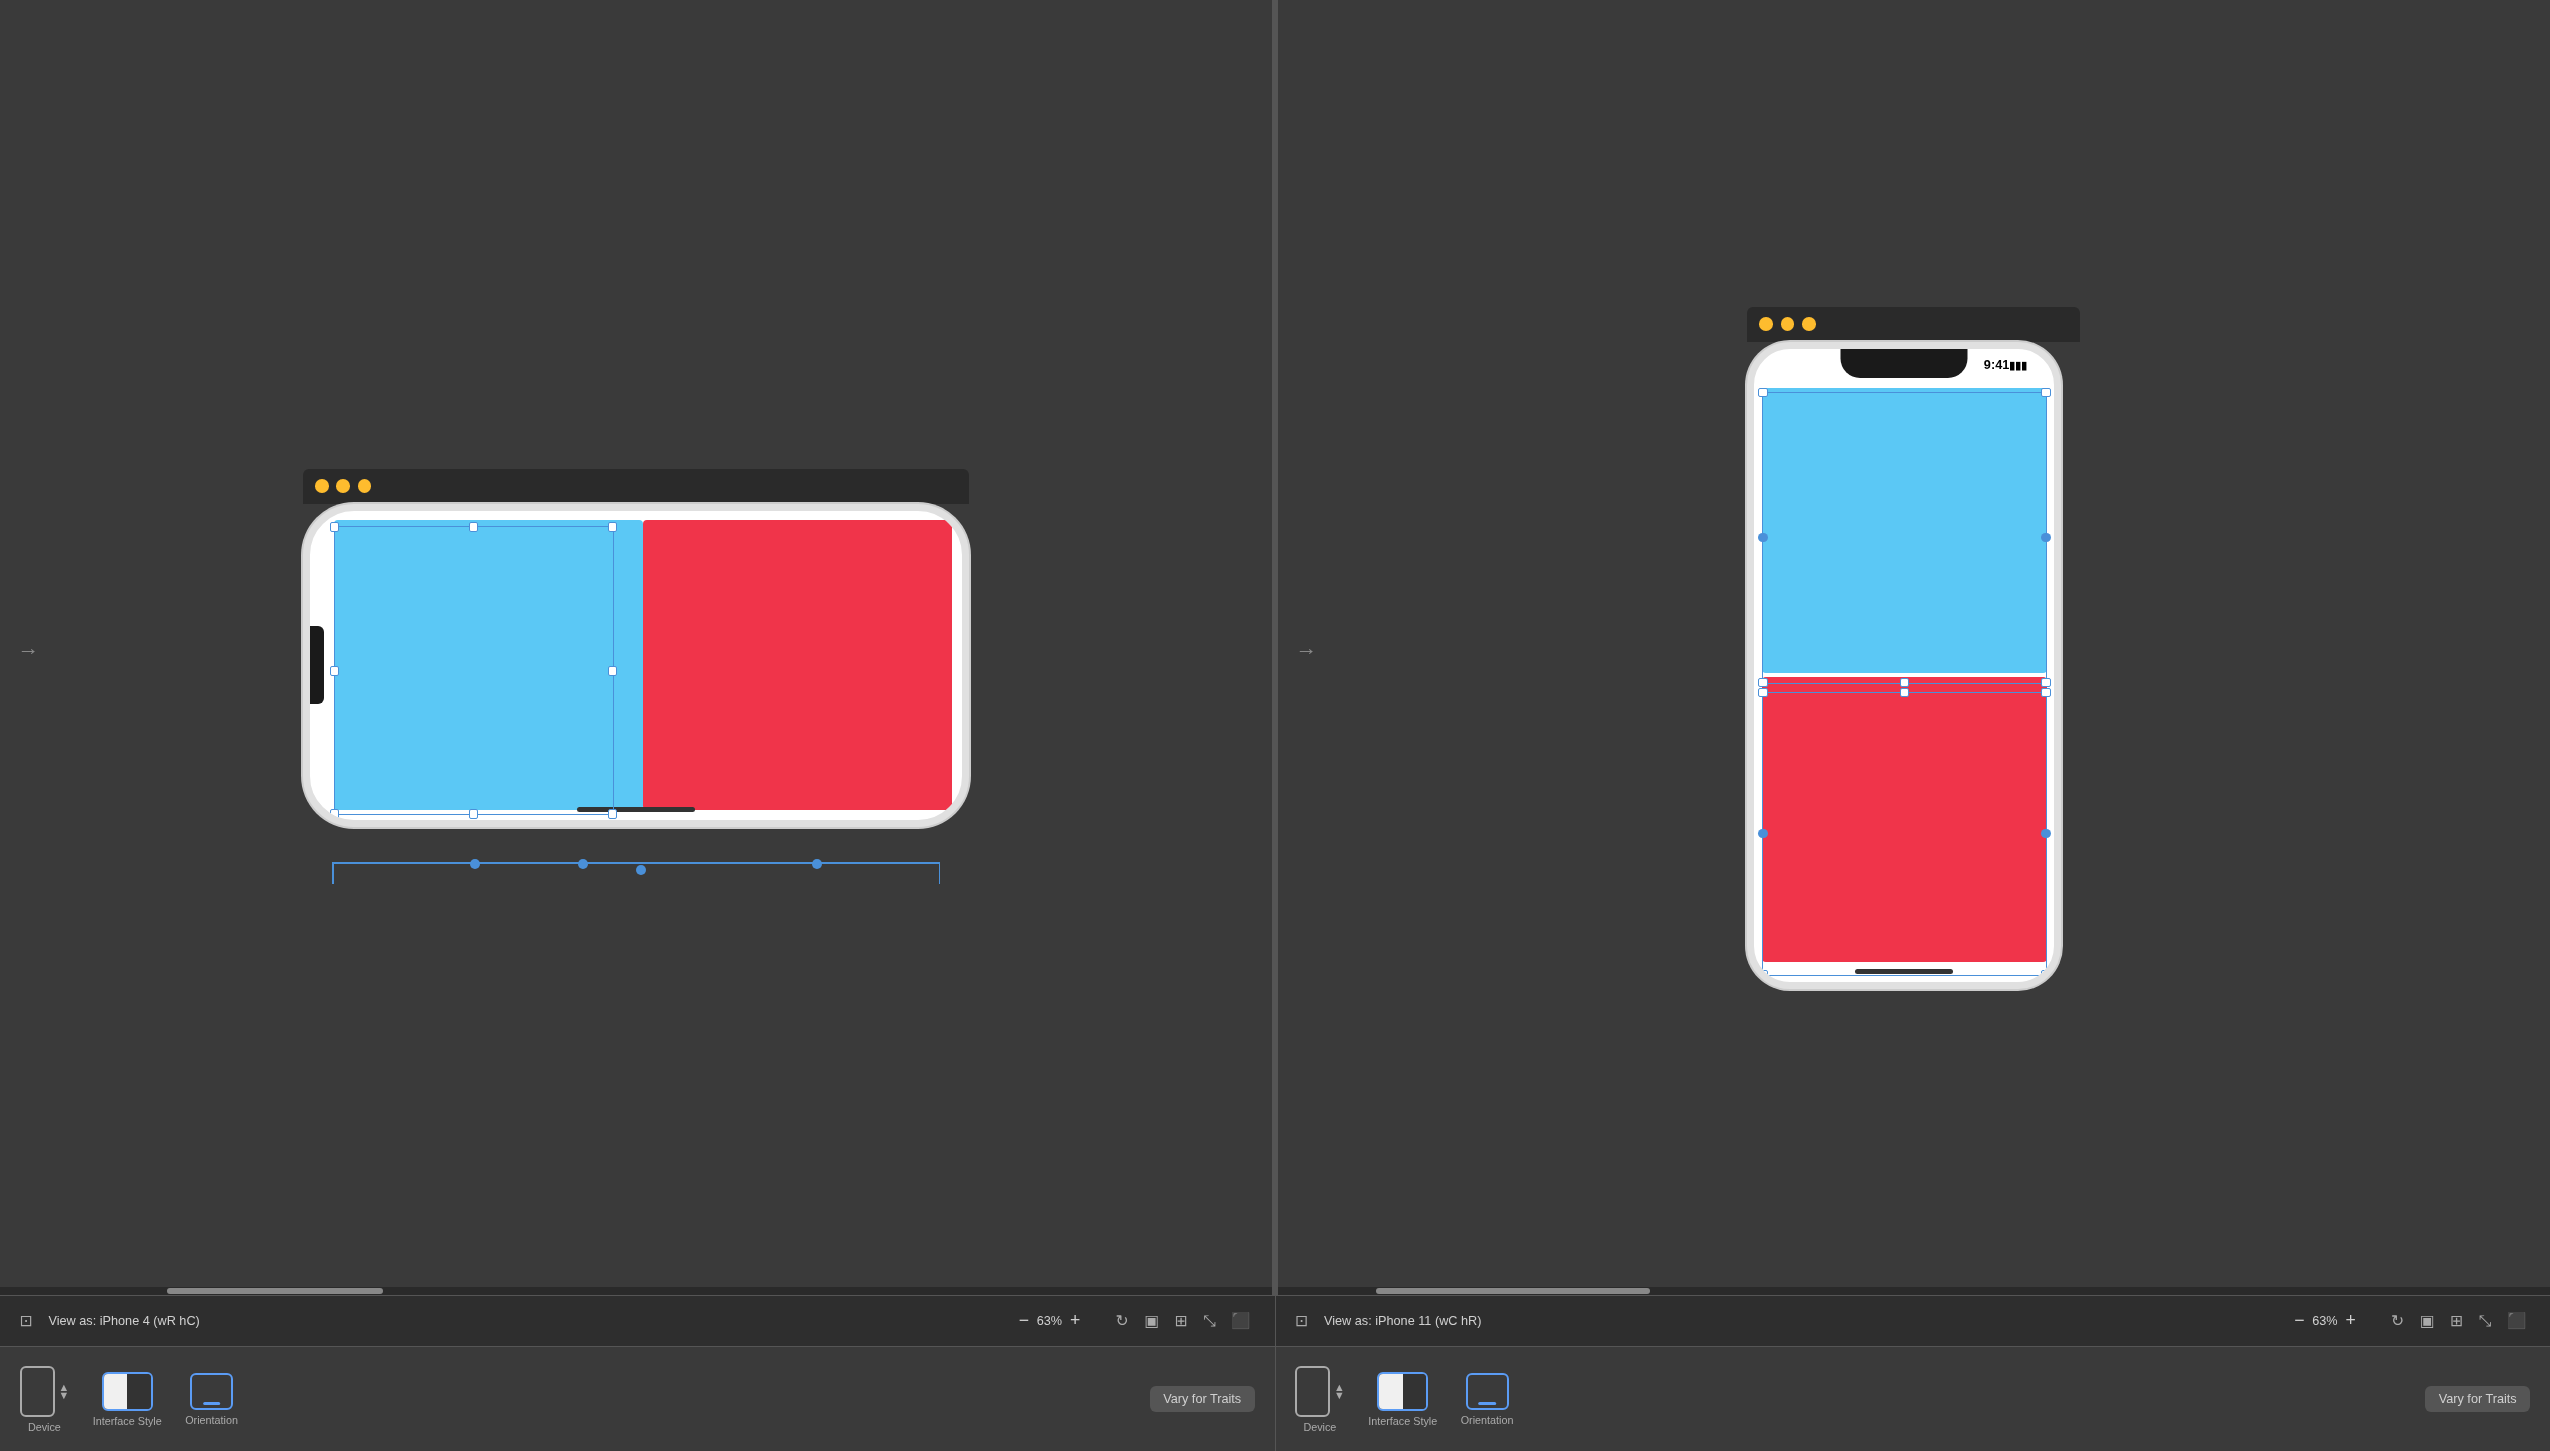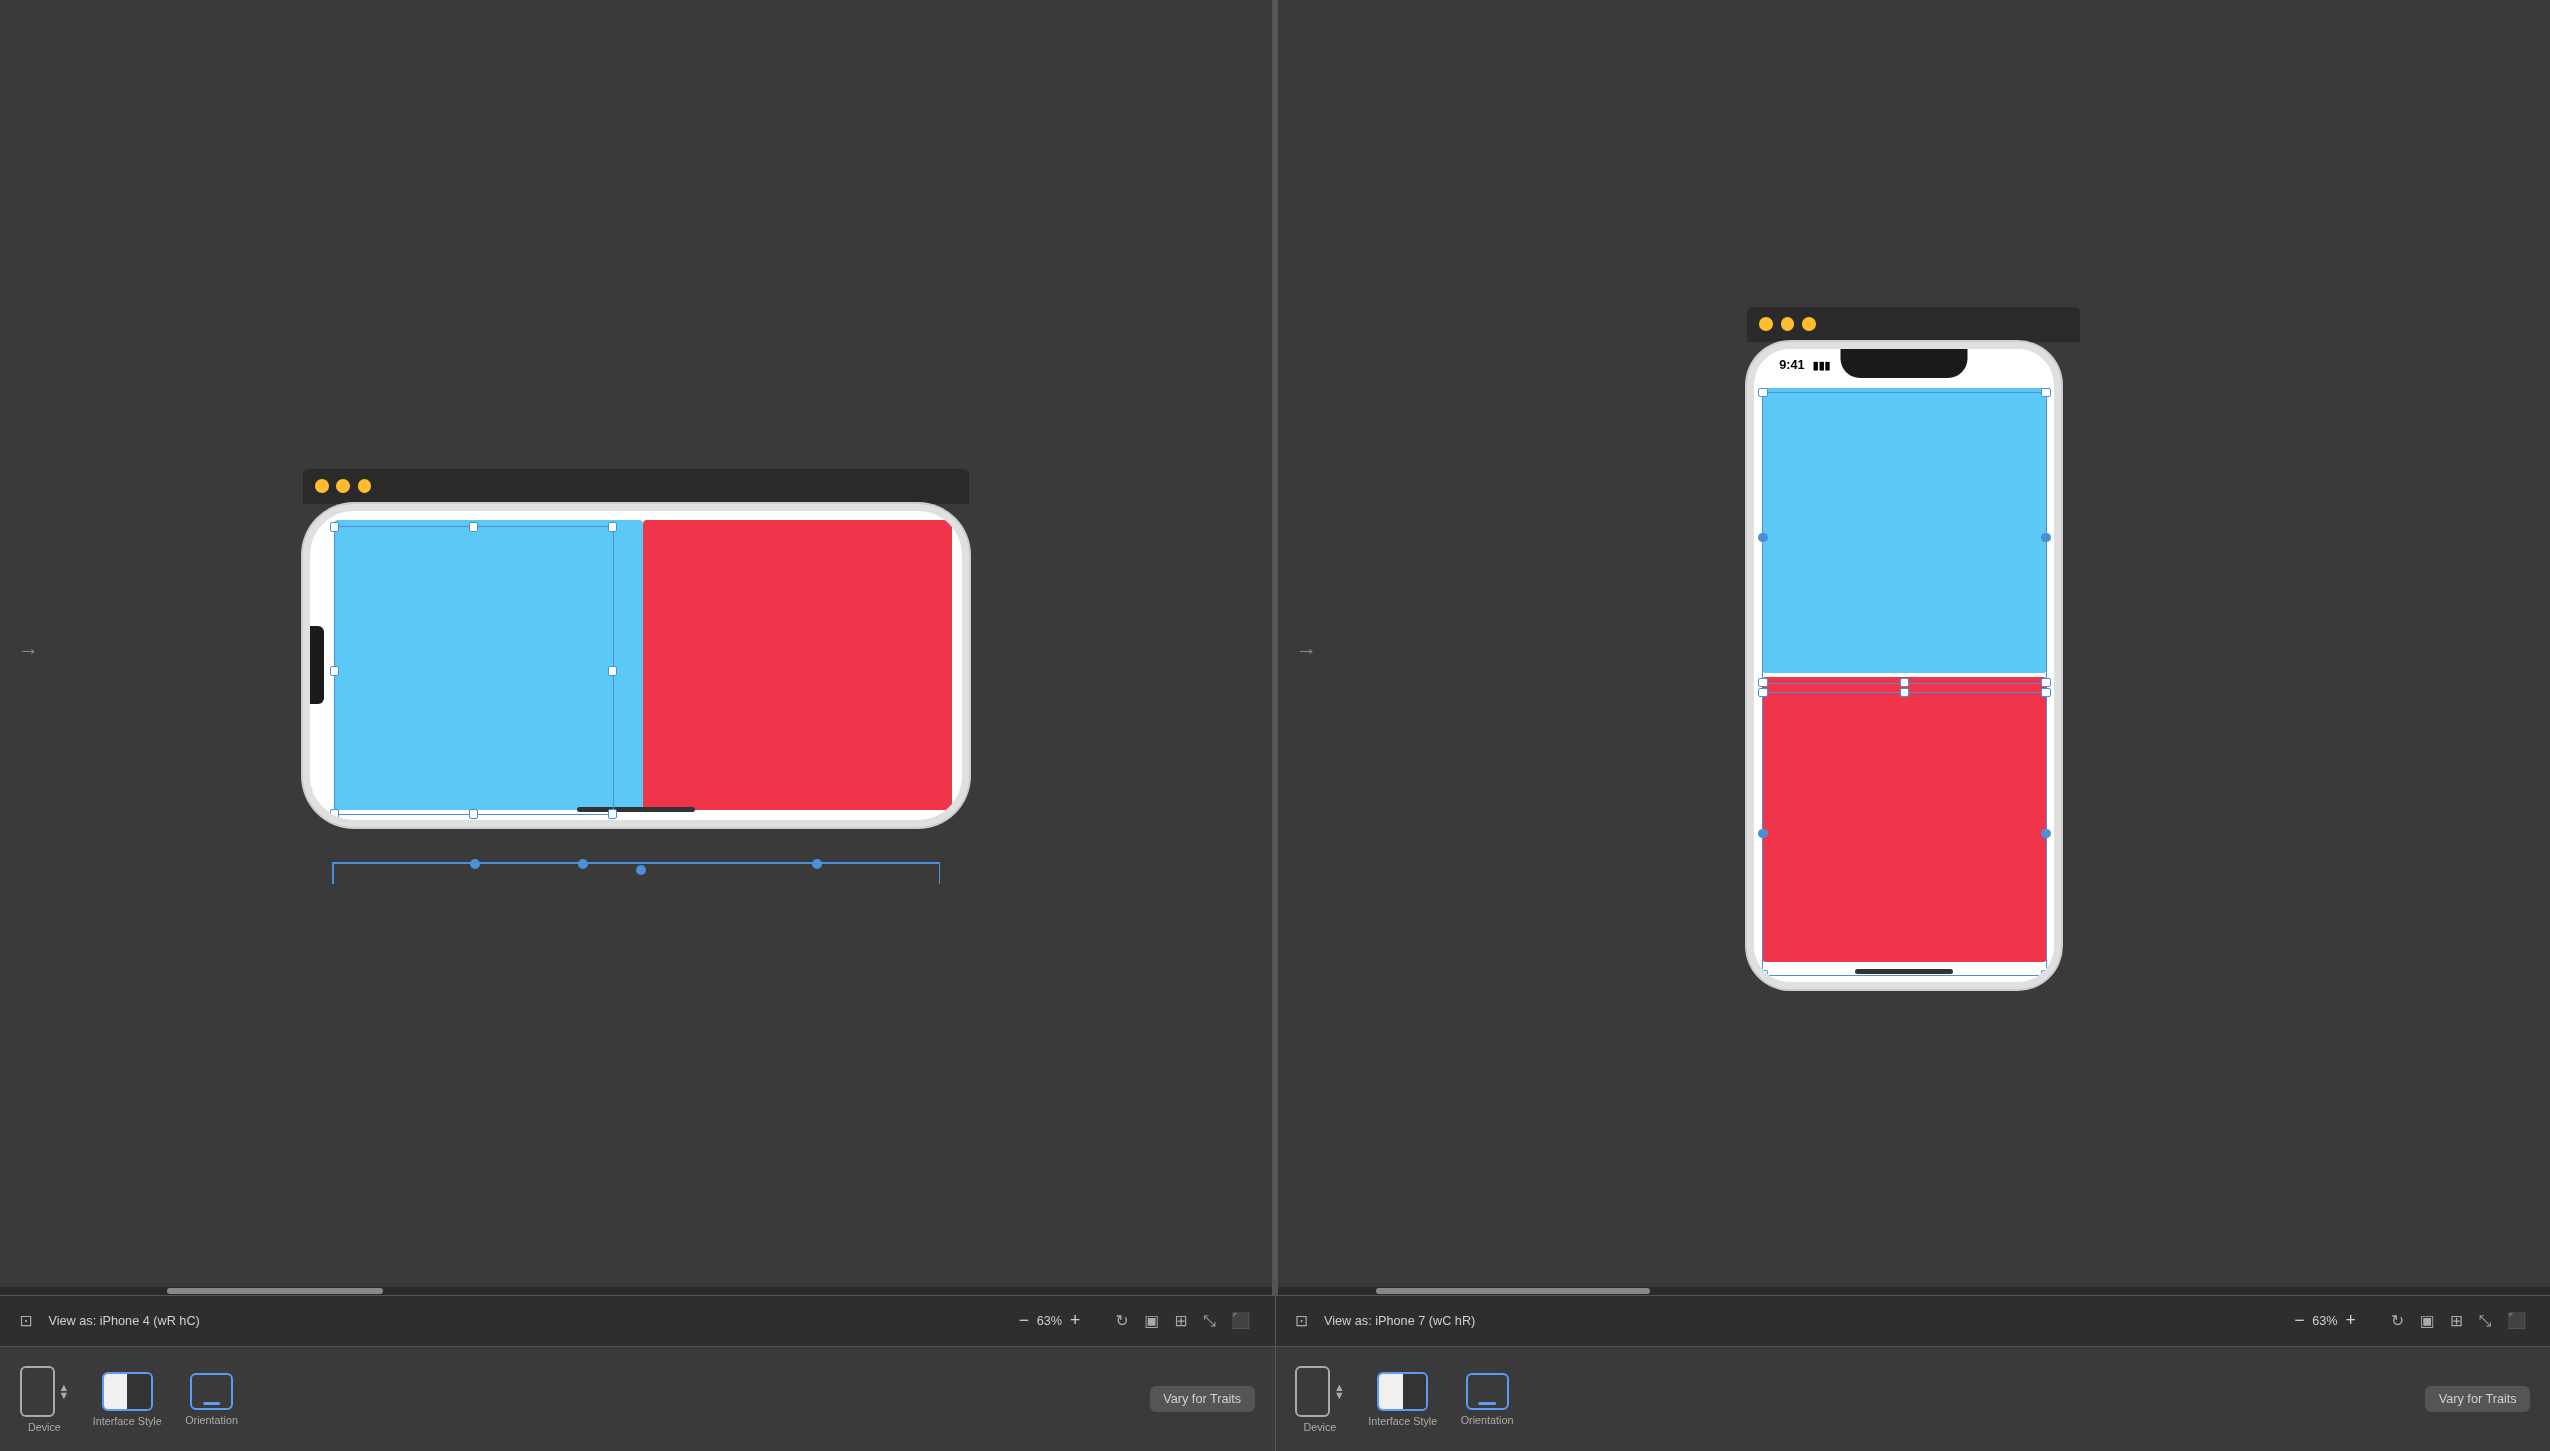--- a/index.html
+++ b/index.html
@@ -119,30 +119,29 @@
       width: 127px;
       height: 29px;
       background: #1a1a1a;
       border-radius: 0 0 19.6px 19.6px;
       z-index: 10;
     }
 
     .iphone-portrait .status-bar {
       position: absolute;
       top: 7.8px;
-      left: 17px;
+      left: 28px;
       right: 19.6px;
       display: flex;
-      justify-content: flex-start;
+      justify-content: flex-end;
       align-items: center;
       z-index: 5;
       font-size: 13.7px;
       font-weight: 600;
       color: #000;
-      gap: 8px;
     }
 
     .iphone-portrait .home-indicator {
       position: absolute;
       bottom: 7.8px;
       left: 50%;
       transform: translateX(-50%);
       width: 98px;
       height: 4.9px;
       background: #333;
@@ -482,21 +481,21 @@
       </div>
       <button class="vary-btn">Vary for Traits</button>
     </div>
   </div>
 
   <div class="status-divider"></div>
 
   <div class="status-panel">
     <div class="status-bar-top">
       <span style="color:#aaa; font-size:15.7px;">⊡</span>
-      <span class="view-label">View as: iPhone 7 (wC hR)</span>
+      <span class="view-label">View as: iPhone 11 (wC hR)</span>
       <div class="zoom-control">
         <button class="zoom-btn">−</button>
         <span style="color:#d0d0d0; font-size:12.7px;">63%</span>
         <button class="zoom-btn">+</button>
       </div>
       <div style="display:flex; gap:7.8px; margin-left:15.7px;">
         <button class="icon-btn">↻</button>
         <button class="icon-btn">▣</button>
         <button class="icon-btn">⊞</button>
         <button class="icon-btn">⤡</button>

